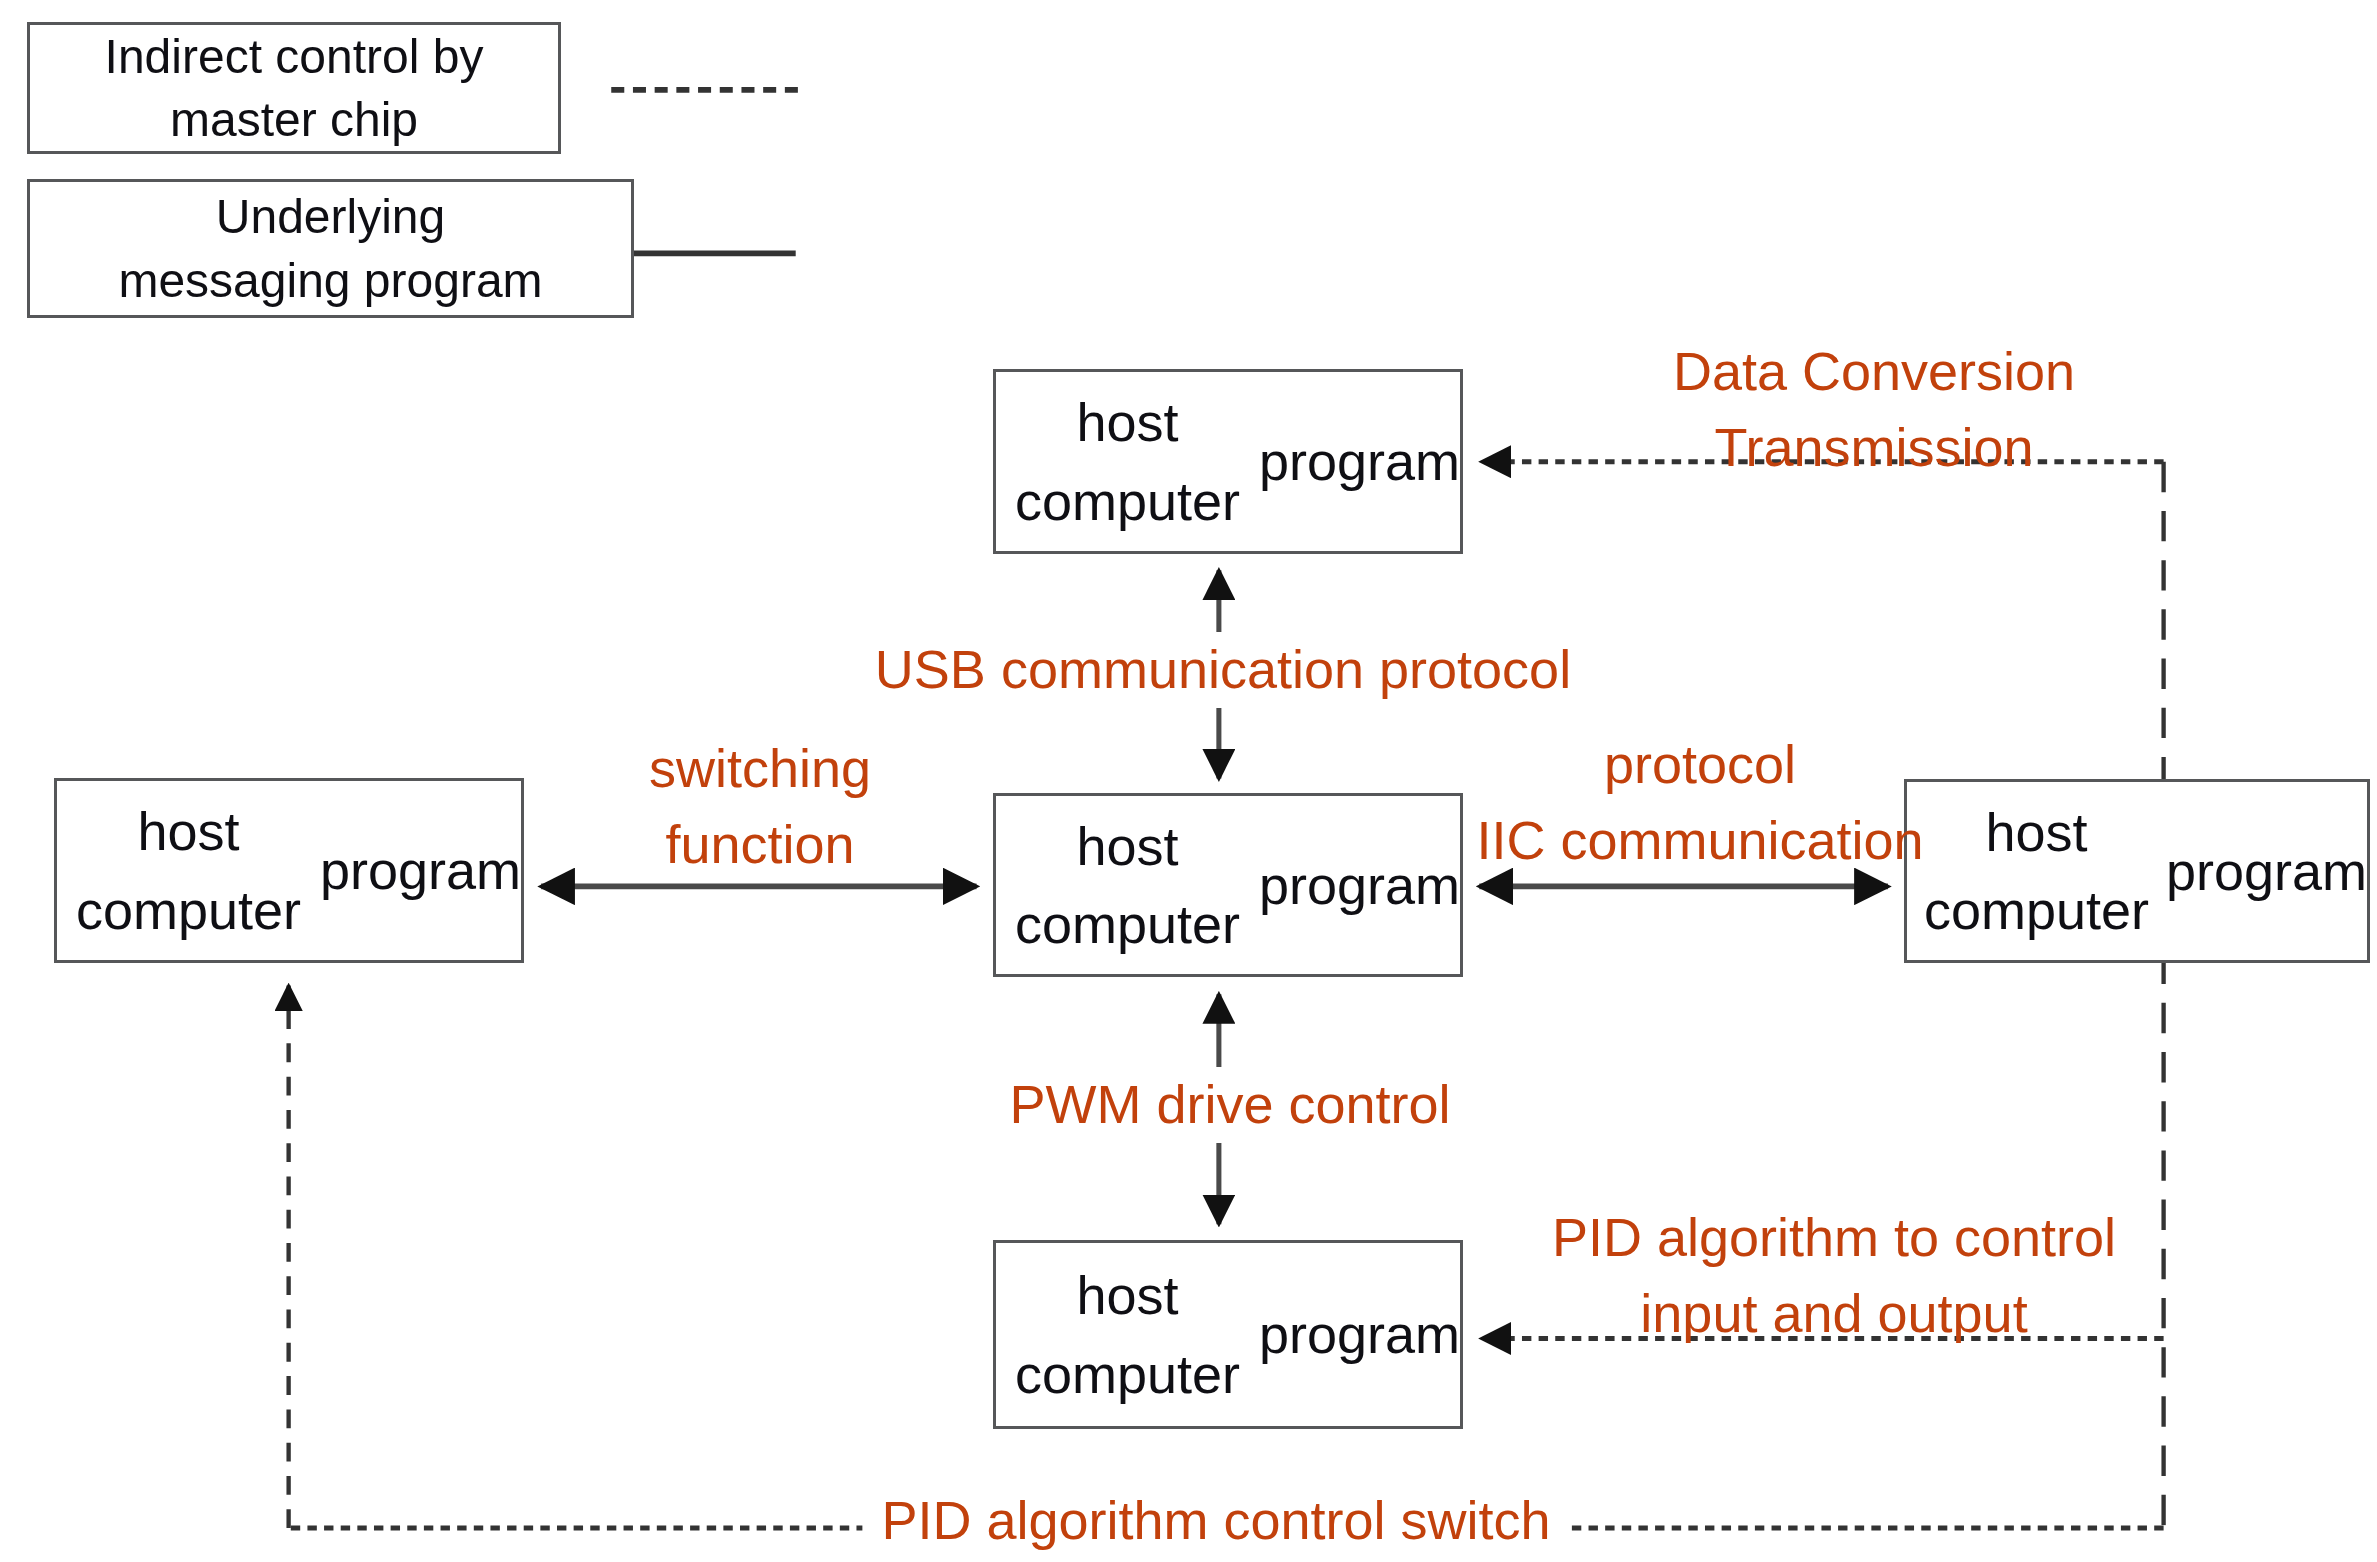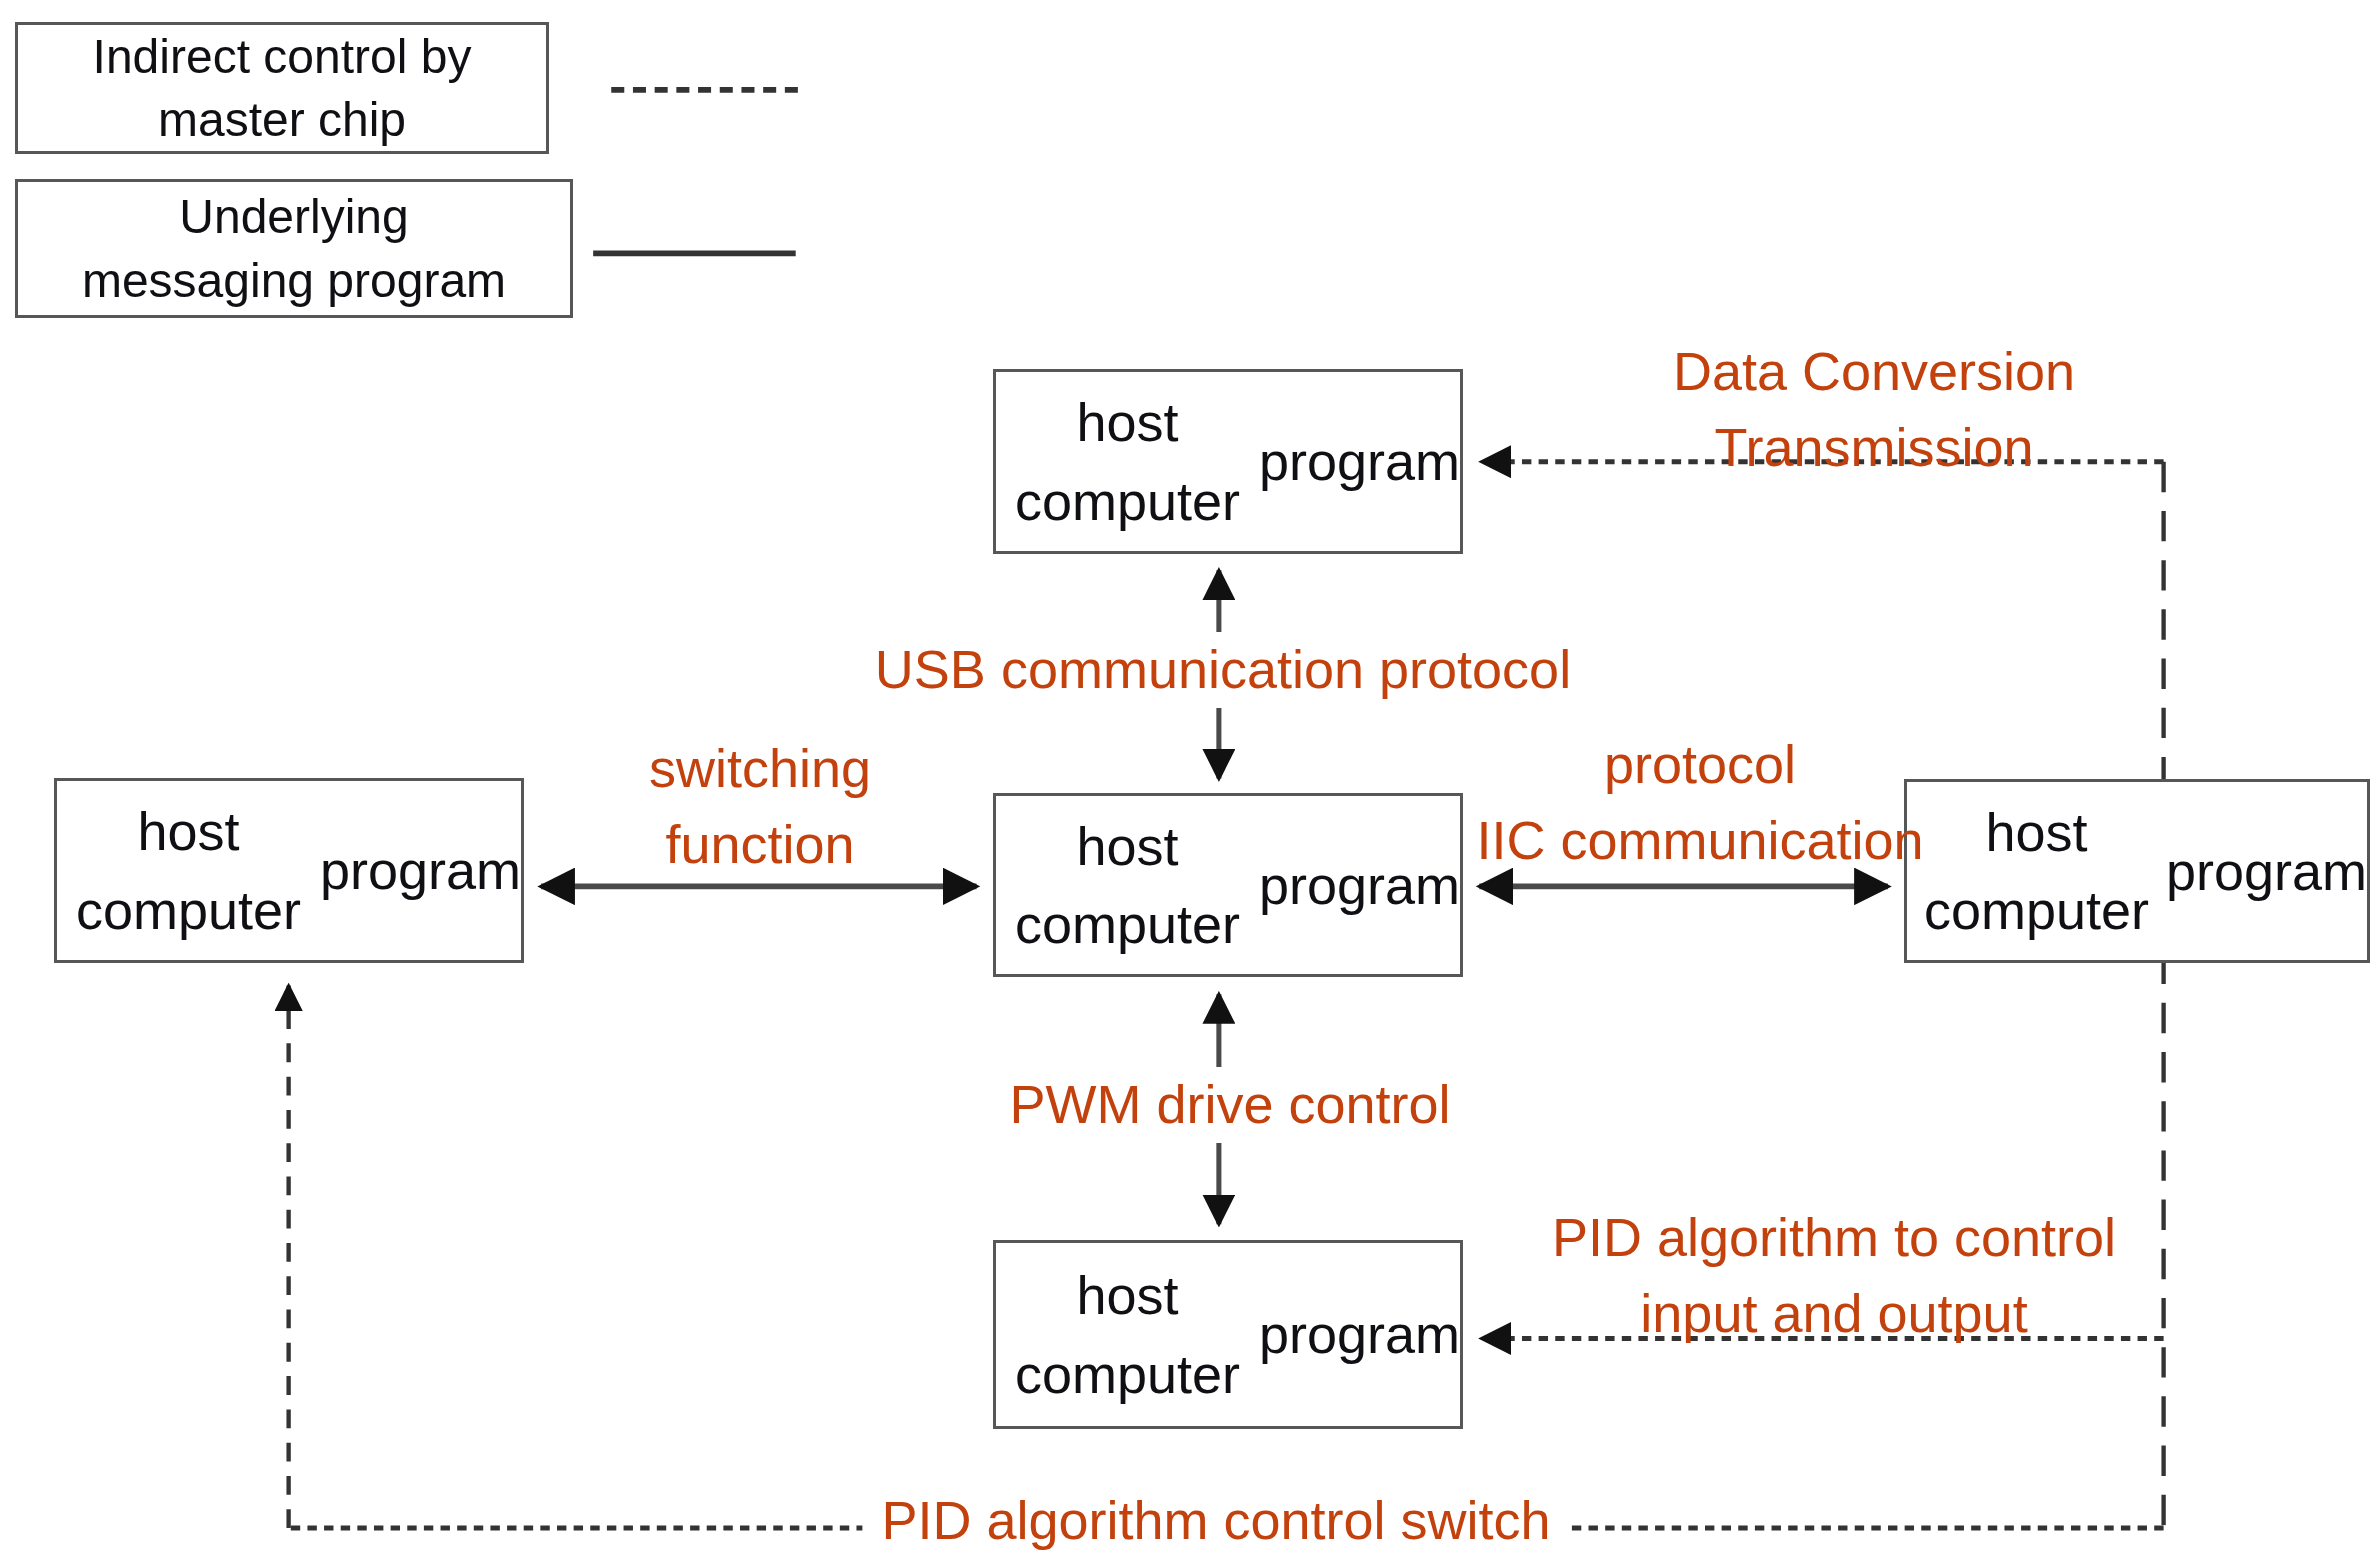--- a/index.html
+++ b/index.html
@@ -41,20 +41,21 @@
     box-sizing: border-box;
     display: flex;
     flex-direction: column;
     align-items: center;
     justify-content: center;
     text-align: center;
     font-size: 48px;
     line-height: 1.32;
     color: #0f0f14;
     z-index: 2;
+    margin-left: 12px;
   }
   .lbl {
     position: absolute;
     font-size: 54px;
     line-height: 1.4;
     text-align: center;
     white-space: nowrap;
     transform: translateX(-50%);
     z-index: 3;
     color: #c2410c;
@@ -96,21 +97,21 @@
 
     <line x1="2991" y1="2112" x2="399" y2="2112" stroke="#333333" stroke-width="7" stroke-dasharray="13 10"></line>
 
     <line x1="399" y1="2112" x2="399" y2="1362" stroke="#333333" stroke-width="6" stroke-dasharray="26 20" marker-end="url(#ah)"></line>
   </svg>
 
   <div class="legend-box" style="left:15px; top:22px; width:534px; height:132px;">
     <span class="ln">Indirect control by</span>
     <span class="ln">master chip</span>
   </div>
-  <div class="legend-box" style="left:15px; top:179px; width:558px; height:139px;">
+  <div class="legend-box" style="left:15px; top:179px; width:607px; height:139px;">
     <span class="ln">Underlying</span>
     <span class="ln">messaging program</span>
   </div>
 
   <div class="node" style="left:993px; top:369px; width:470px; height:185px;">
     <span class="ln">host computer</span>
     <span class="ln">program</span>
   </div>
 
   <div class="node" style="left:54px; top:778px; width:470px; height:185px;">

